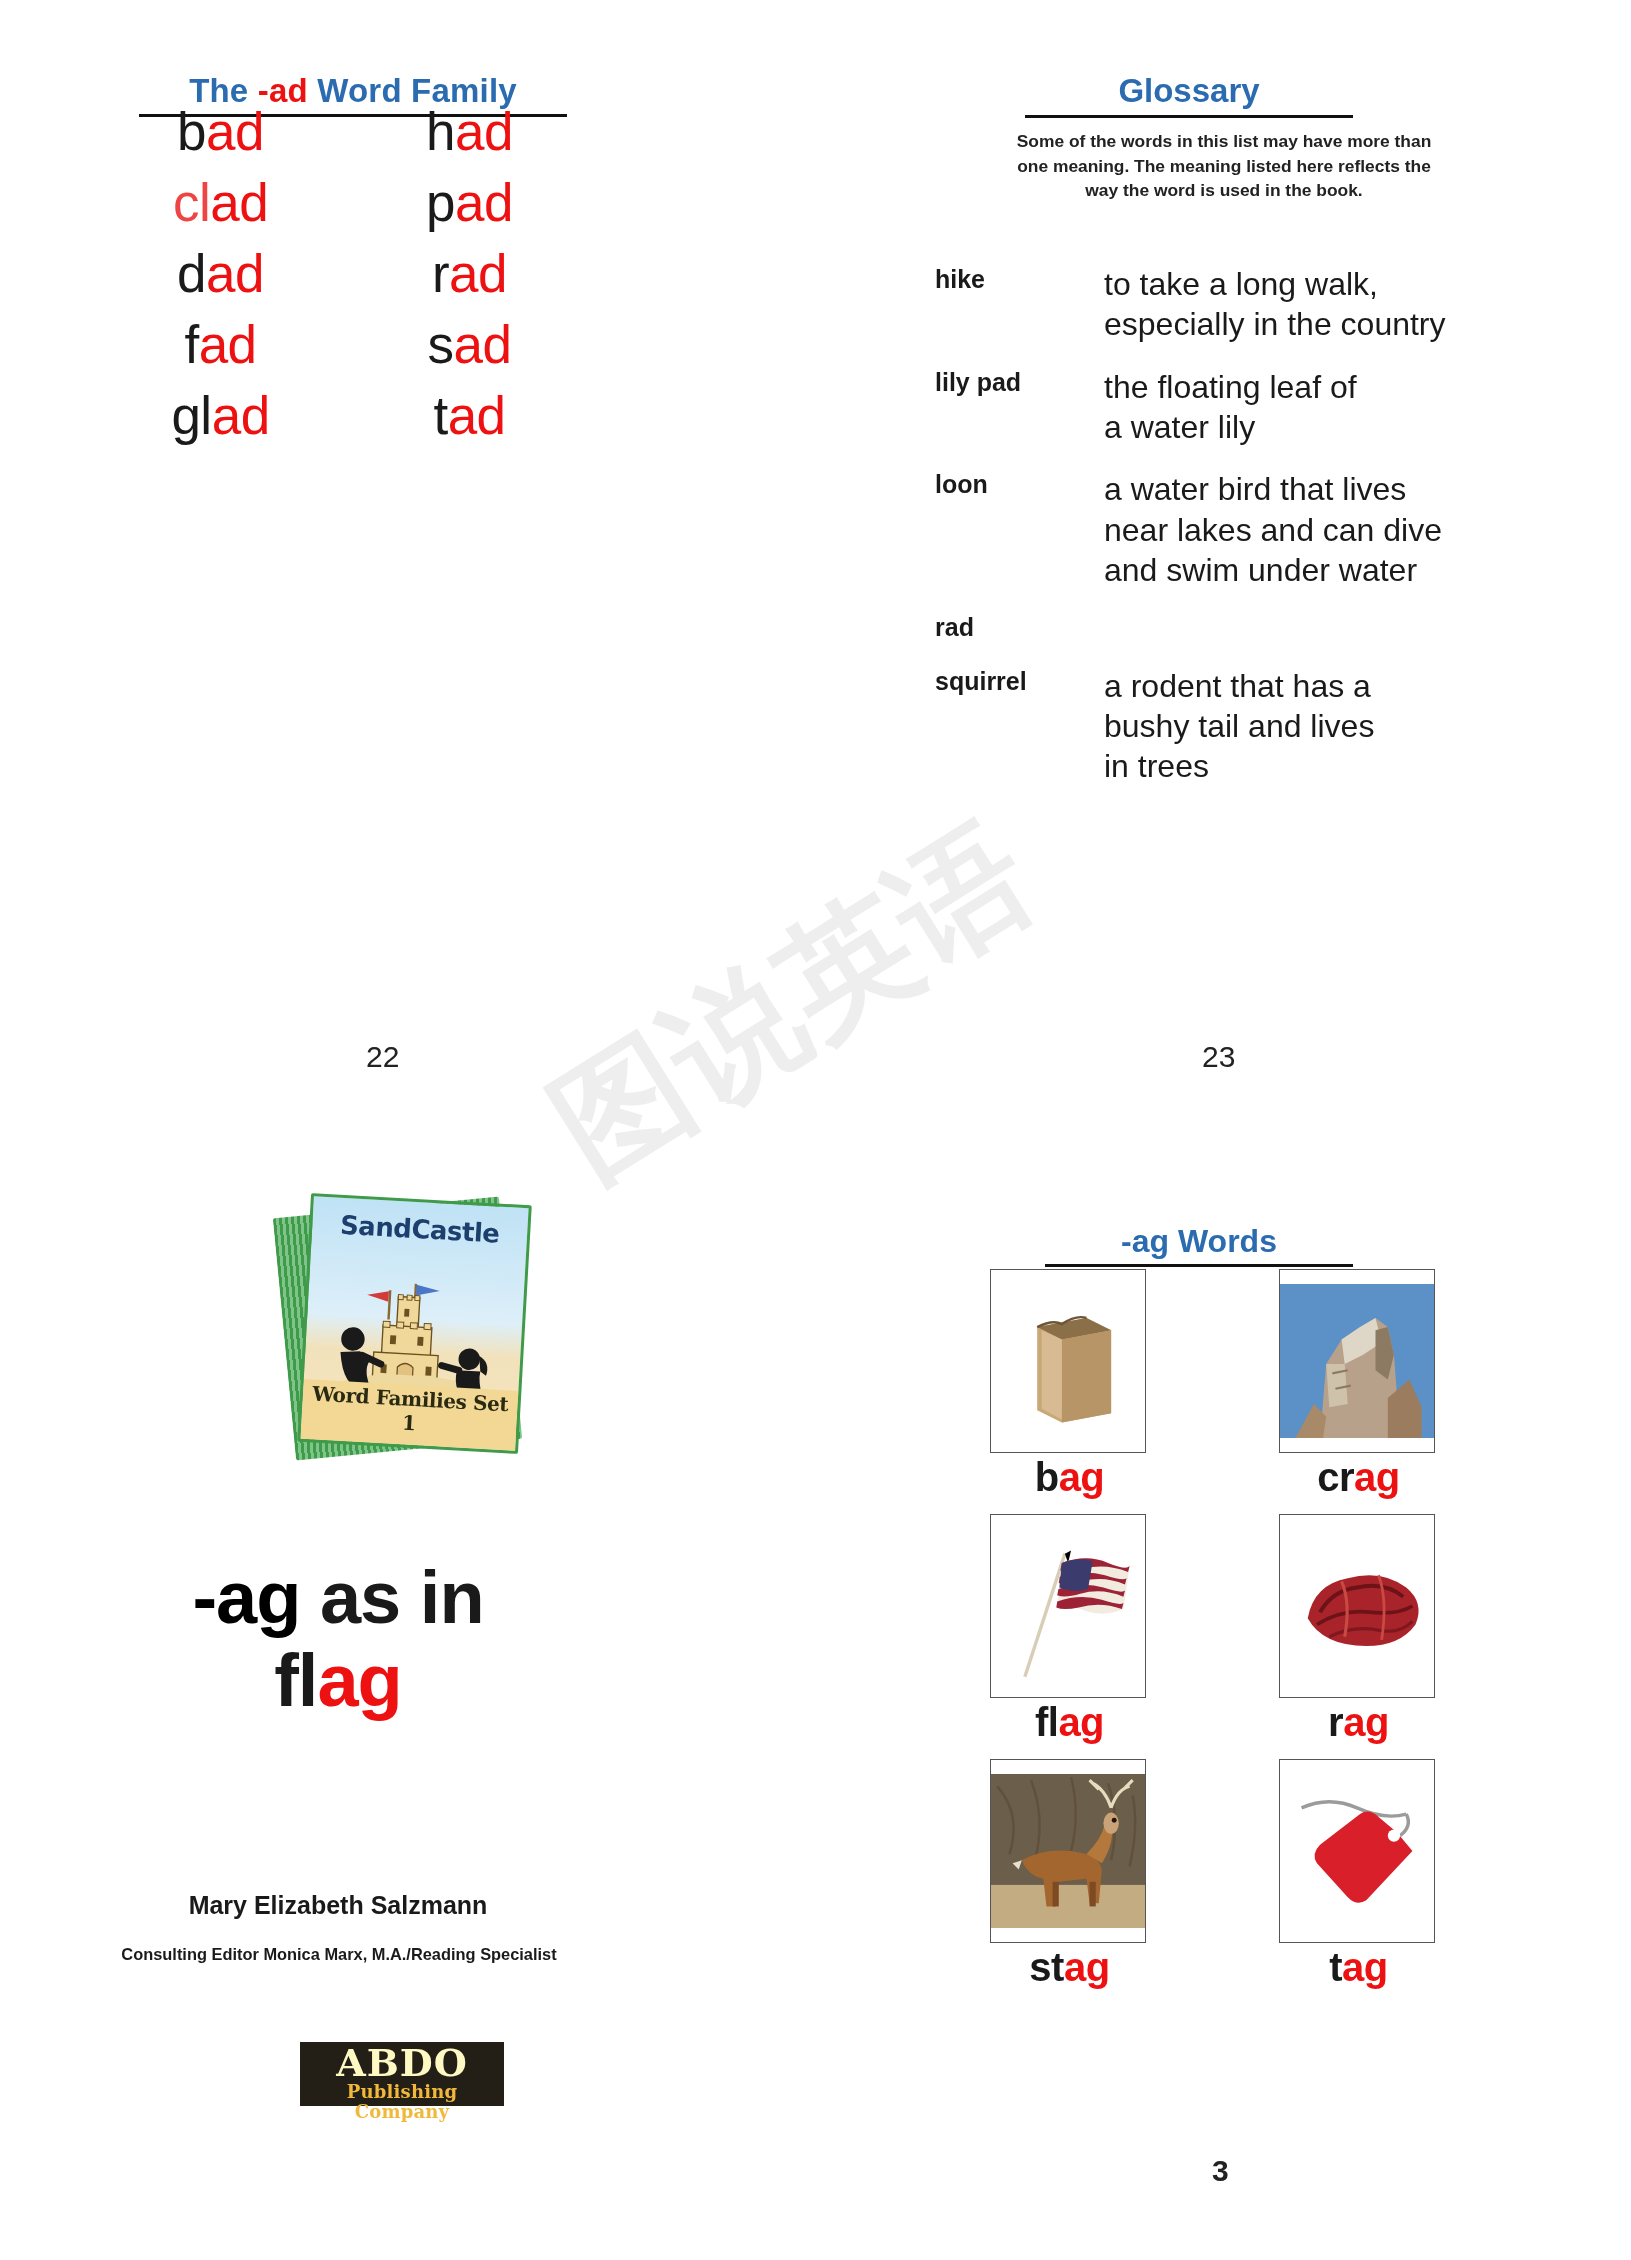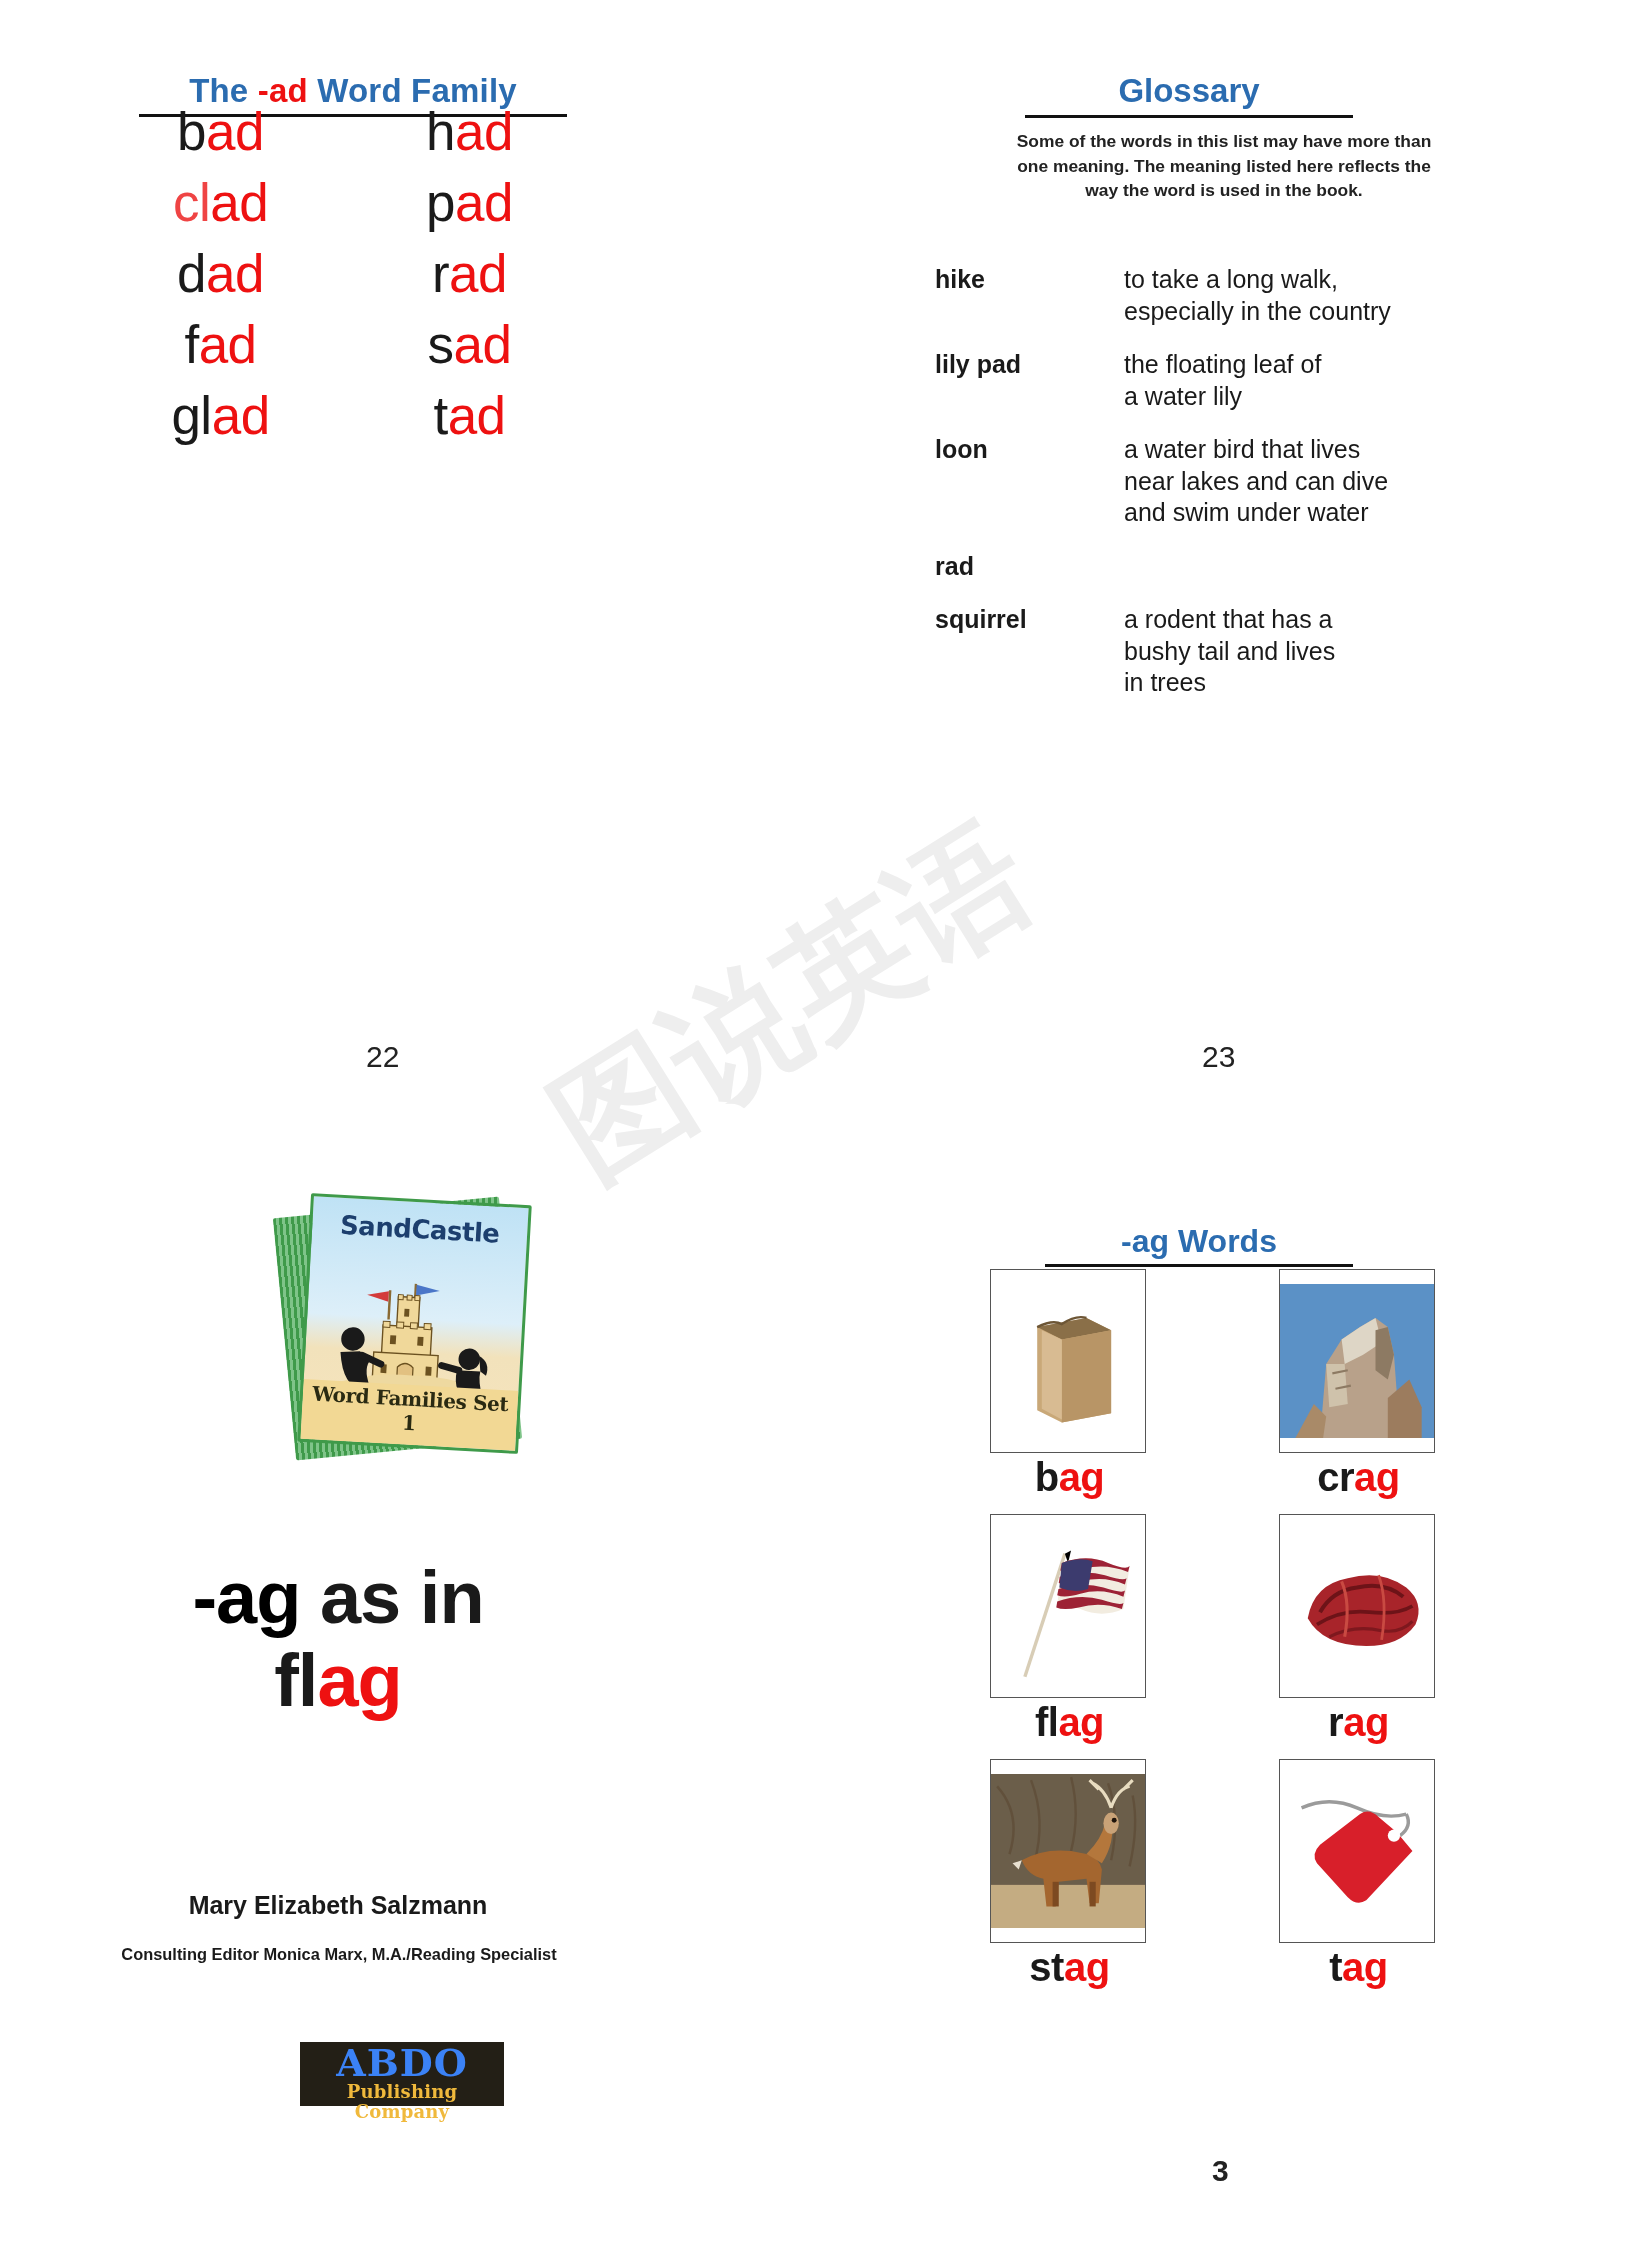--- a/index.html
+++ b/index.html
@@ -21,21 +21,21 @@
            letter-spacing:-0.5px;line-height:1;}
 
   
   #gl-title{left:1025px;top:48px;width:328px;font-size:33px;}
   #gl-title .rule{margin-top:5px;}
   #gl-intro{position:absolute;left:1015px;top:129px;width:418px;
             font-size:17.4px;line-height:1.42;font-weight:bold;text-align:center;color:#222;}
   #gl-list{position:absolute;left:935px;top:264px;width:537px;}
   .gl-row{display:flex;margin-bottom:22px;}
   .gl-term{width:169px;font-size:25px;font-weight:bold;line-height:1.26;}
-  .gl-def{flex:1;font-size:25px;line-height:1.26;white-space:pre-line;margin-left:20px;}
+  .gl-def{flex:1;font-size:32px;line-height:1.26;white-space:pre-line;}
 
   
   .pgnum{position:absolute;font-size:30px;color:#222;}
   #pg22{left:366px;top:1040px;}
   #pg23{left:1202px;top:1040px;}
   #pg3{left:1212px;top:2154px;font-size:30px;font-weight:bold;}
 
   
   #watermark{position:absolute;left:557px;top:935px;width:428px;height:259px;
              font-size:131px;color:#eeeeee;font-weight:bold;
@@ -67,21 +67,21 @@
       font-size:74px;font-weight:bold;line-height:1.12;letter-spacing:-1px;}
 
   #author{position:absolute;left:119px;top:1891px;width:438px;text-align:center;
       font-size:25px;font-weight:bold;}
   #editor{position:absolute;left:100px;top:1945px;width:478px;text-align:center;
       font-size:16.4px;font-weight:bold;}
 
   
   #abdo{position:absolute;left:300px;top:2042px;width:204px;height:64px;
         background:#231f16;text-align:center;}
-  #abdo-main{font-family:"DejaVu Serif", serif;font-weight:bold;color:#3b82f6;
+  #abdo-main{font-family:"DejaVu Serif", serif;font-weight:bold;color:#fef9c3;
         font-size:38px;line-height:38px;padding-top:2px;letter-spacing:1px;}
   #abdo-sub{font-family:"DejaVu Serif", serif;font-weight:bold;color:#f0b93c;
         font-size:18px;line-height:20px;letter-spacing:0.2px;}
 
   
   #agw-title{left:1045px;top:1199px;width:308px;font-size:32px;}
   #agw-title .rule{margin-top:4px;}
 
   #agw-grid{position:absolute;left:990px;top:1269px;width:448px;}
   .agw-row{display:flex;justify-content:space-between;margin-bottom:14px;}

